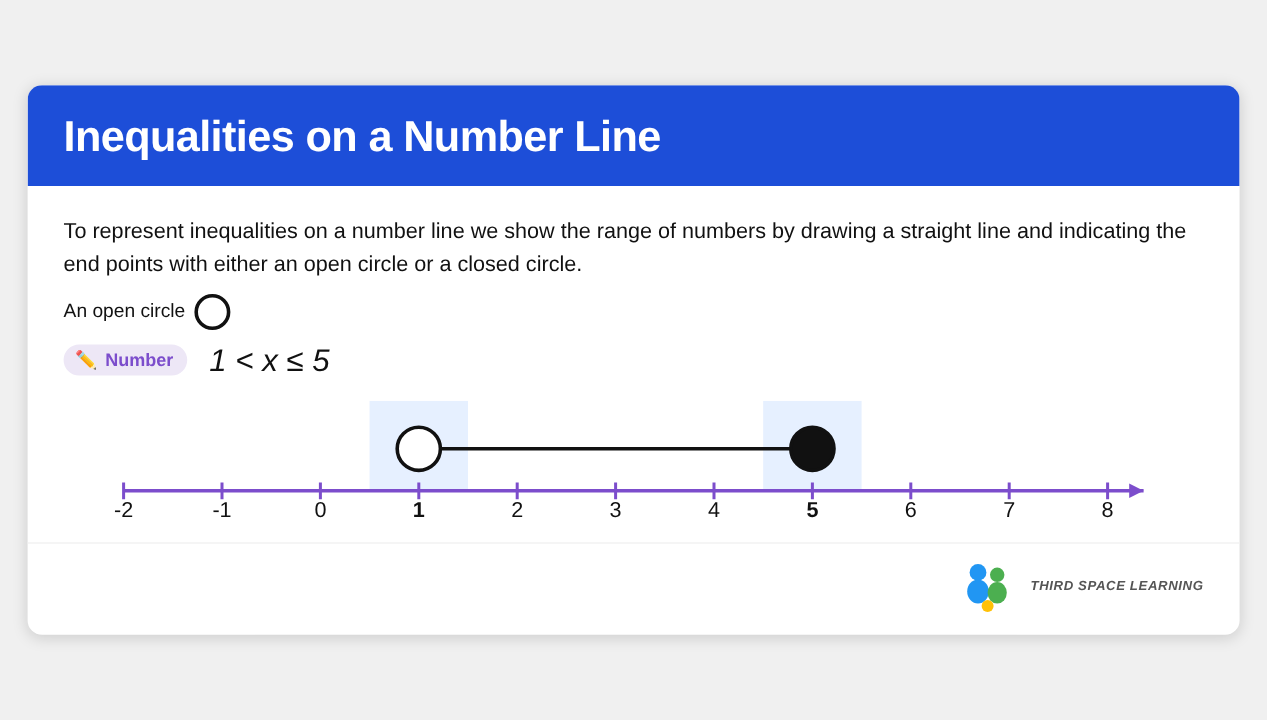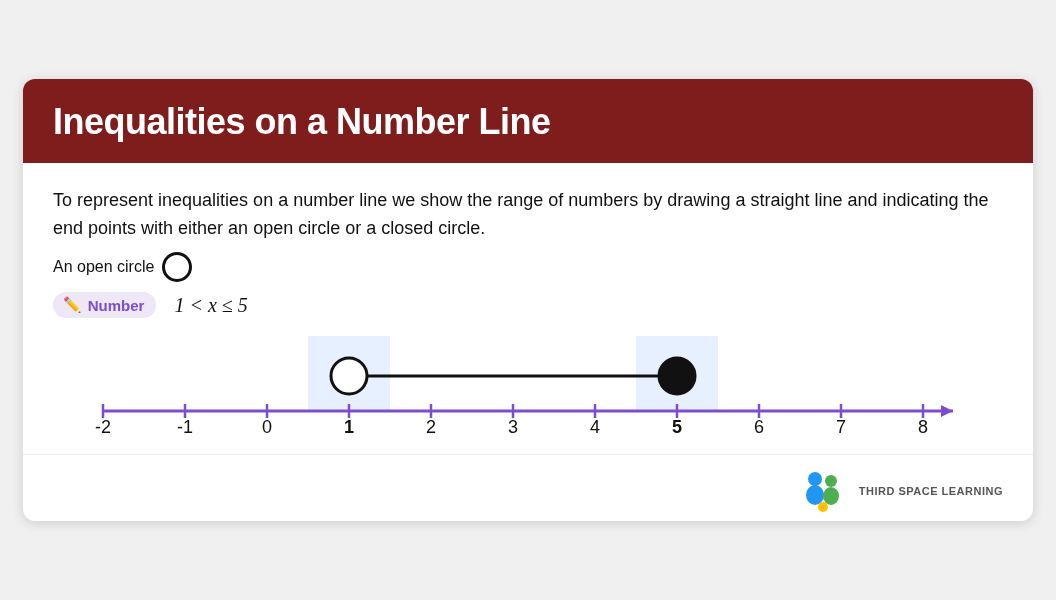--- a/index.html
+++ b/index.html
@@ -16,21 +16,21 @@
 
     .card {
       width: 1010px;
       background: #fff;
       border-radius: 12px;
       overflow: hidden;
       box-shadow: 0 2px 12px rgba(0,0,0,0.15);
     }
 
     .header {
-      background: #7f1d1d;
+      background: #1d4ed8;
       padding: 22px 16px 20px 30px;
     }
 
     .header h1 {
       color: #fff;
       font-size: 36px;
       font-weight: 700;
       letter-spacing: -0.5px;
     }
 
@@ -91,45 +91,46 @@
     }
 
     .example-row {
       display: flex;
       align-items: center;
       gap: 18px;
       margin: 10px 0 18px 0;
     }
 
     .inequality-text {
-      font-size: 20px;
+      font-size: 26px;
       font-style: italic;
       color: #111;
-      font-family: Liberation Serif, serif;
+      font-family: Liberation Sans, sans-serif;
     }
 
     
     .number-line-container {
       position: relative;
       width: 100%;
       height: 100px;
       margin-top: 4px;
     }
 
     .number-line-svg {
       width: 100%;
       height: 100px;
     }
 
     .bottom-bar {
       display: flex;
       align-items: flex-end;
       justify-content: space-between;
-      padding: 10px 30px 4px 30px;
+      padding: 10px 30px 14px 30px;
       border-top: 1px solid #eee;
+      font-style: italic;
     }
 
     .tsl-logo {
       display: flex;
       align-items: center;
       gap: 10px;
     }
 
     .tsl-text {
       font-size: 11px;

